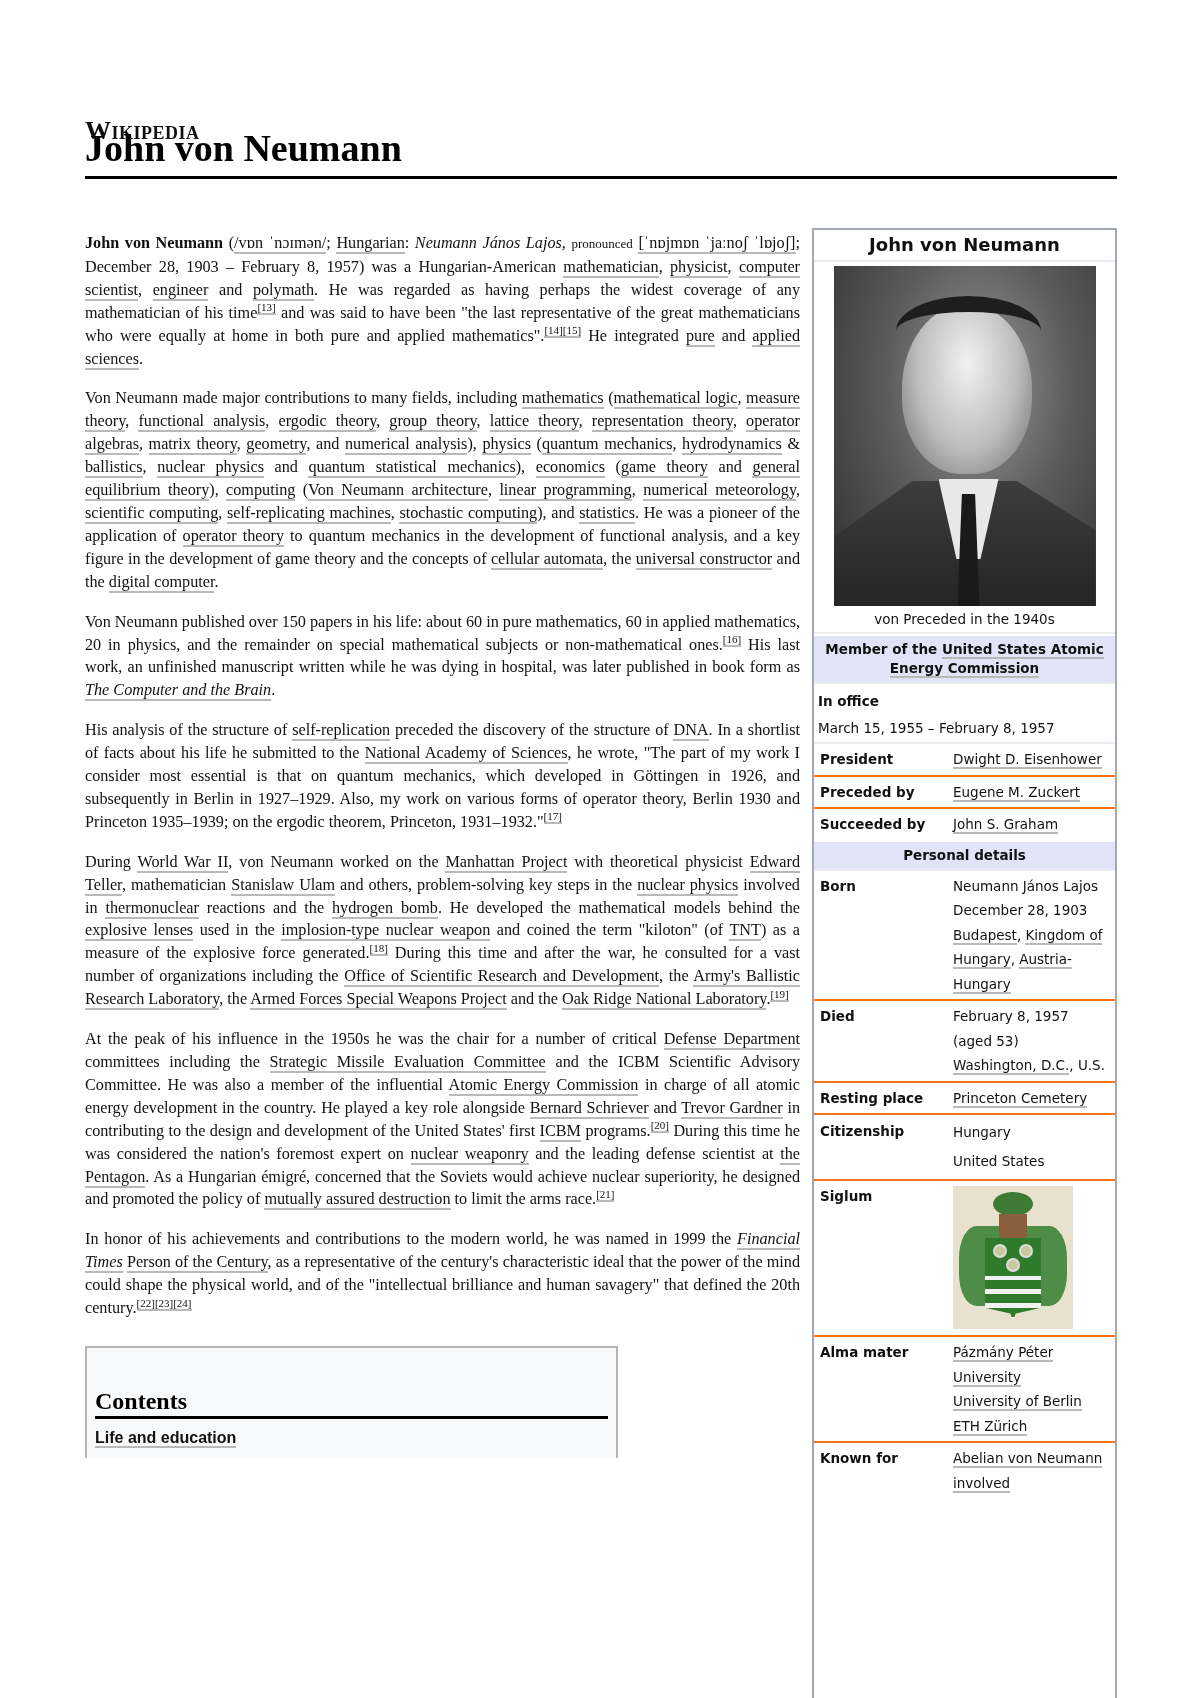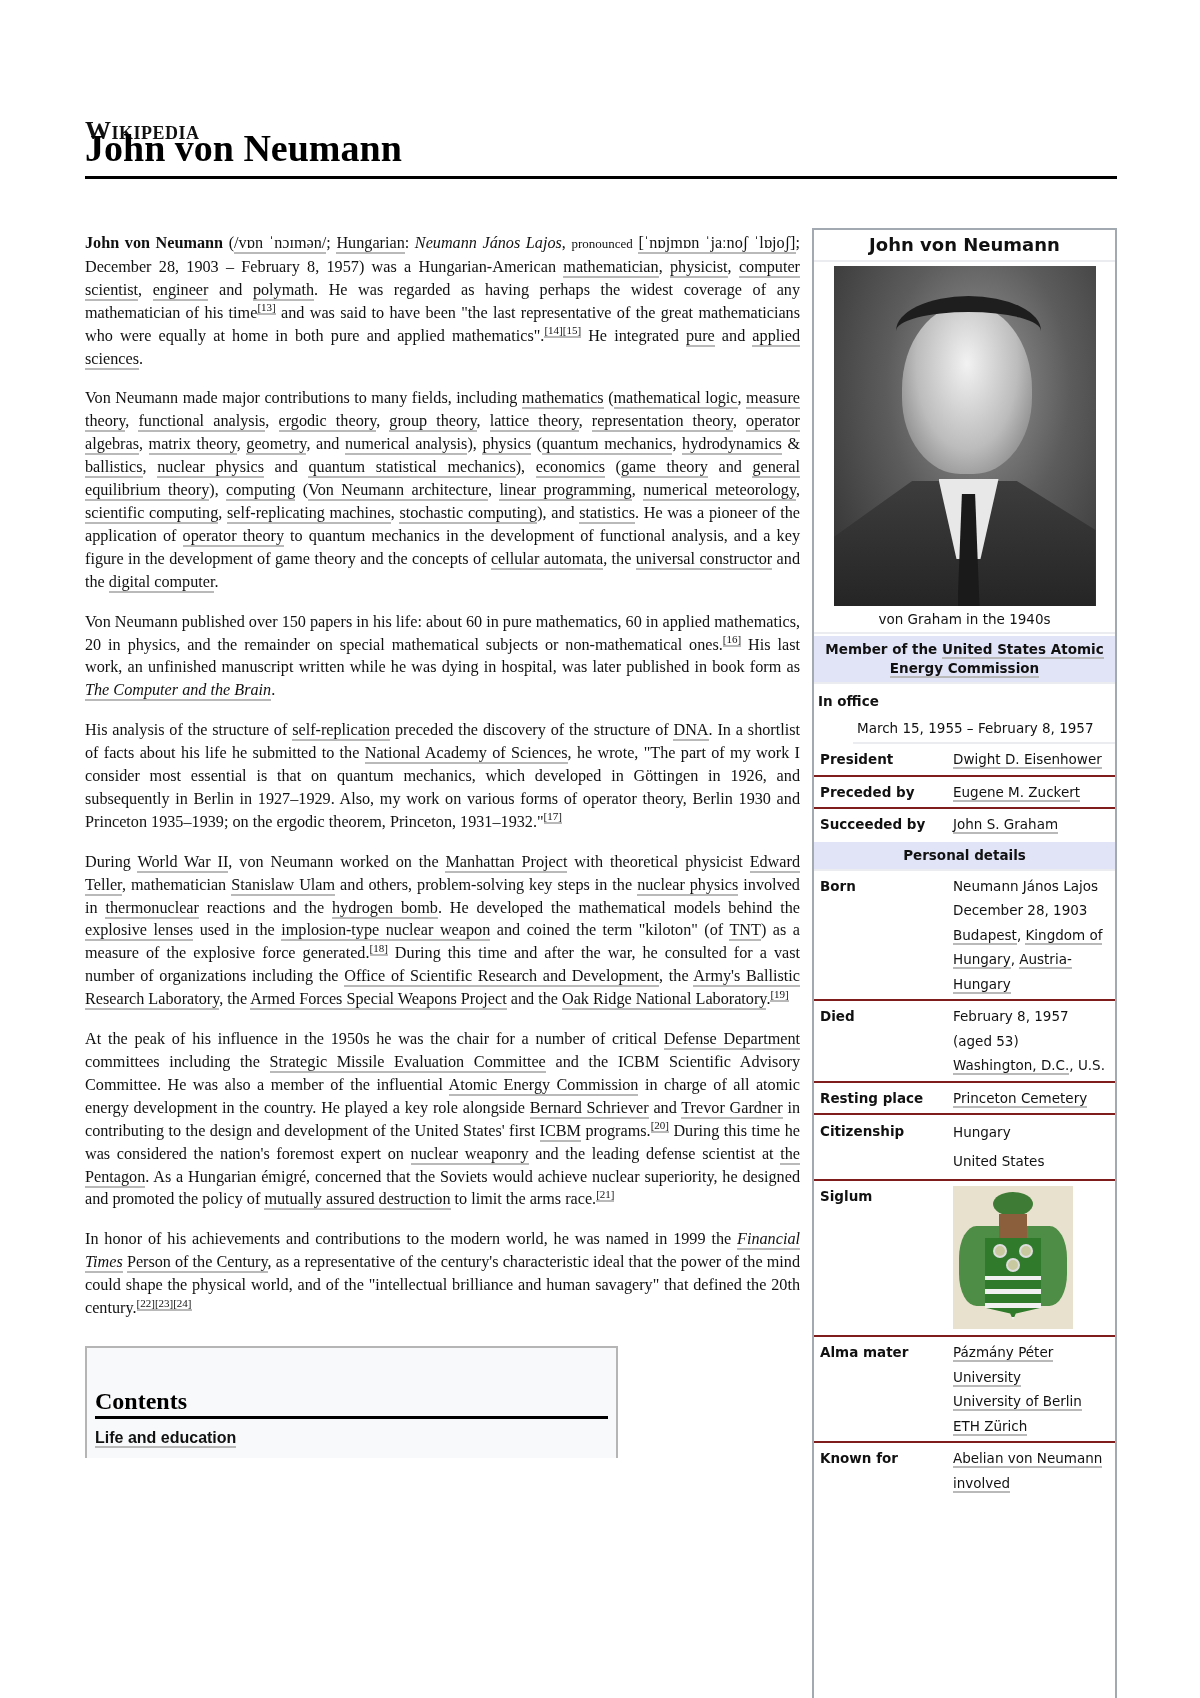--- a/index.html
+++ b/index.html
@@ -75,21 +75,21 @@
     position: absolute; left: 124px; top: 228px; width: 22px; height: 112px; background: #1a1a1a;
     clip-path: polygon(20% 0, 80% 0, 100% 100%, 0 100%);
   }
   .ib-caption { text-align: center; font-size: 13.5px; padding: 5px 0 5px 0; border-bottom: 2px solid #eaecf0; }
   .ib-header {
     background: #e1e4f7; text-align: center; font-weight: bold; font-size: 13.5px;
     padding: 4px 4px; line-height: 19px; border-bottom: 2px solid #eaecf0; margin-top: 2px;
   }
   .ib-center { text-align: left; padding: 2px 4px; line-height: 23px; }
   .ib-center.bold { font-weight: bold; padding-top: 6px; }
-  .ib-row { display: flex; padding: 3px 6px 3px 6px; border-bottom: 2px solid #7f1d1d; line-height: 24.5px; }
+  .ib-row { display: flex; padding: 3px 6px 3px 6px; border-bottom: 2px solid #f97316; line-height: 24.5px; }
   .ib-label { width: 133px; flex: none; font-weight: bold; }
   .ib-value { flex: 1; }
   .ib-value a.l, .ib-header a.l { color: #111; border-bottom: 2px solid #b9b9b9; margin-top: 43px; }
   .ib-value div { line-height: 24.5px; }
   .siglum {
     width: 120px; height: 143px; background: #e7e1cd; position: relative; margin: 2px 0 3px 0;
   }
   .siglum .helm { position: absolute; left: 46px; top: 28px; width: 28px; height: 24px; background: #8b5e3c; }
   .siglum .flowers { position: absolute; left: 40px; top: 6px; width: 40px; height: 24px; border-radius: 50%; background: #3e7b34; }
   .siglum .mantle-l { position: absolute; left: 6px; top: 40px; width: 44px; height: 80px; border-radius: 40% 10% 40% 40%; background: #4e8d45; }
@@ -132,25 +132,25 @@
 
 <div class="infobox">
   <div class="ib-title">John von Neumann</div>
   <div class="ib-photo">
     <div class="head"></div>
       <div class="hair"></div>
       <div class="suit"></div>
       <div class="shirt"></div>
       <div class="tie"></div>
   </div>
-  <div class="ib-caption">von Graham in the 1940s</div>
+  <div class="ib-caption">von Preceded in the 1940s</div>
 
   <div class="ib-header"><span>Member of the </span><a class="l">United States Atomic Energy Commission</a></div>
   <div class="ib-center bold">In office</div>
-  <div class="ib-center" style="border-bottom:2px solid #eaecf0;margin-left:39px;">March 15, 1955 – February 8, 1957</div>
+  <div class="ib-center" style="border-bottom:2px solid #eaecf0;">March 15, 1955 – February 8, 1957</div>
 
   <div class="ib-row">
     <div class="ib-label">President</div>
     <div class="ib-value"><a class="l">Dwight D. Eisenhower</a></div>
   </div>
   <div class="ib-row">
     <div class="ib-label">Preceded by</div>
     <div class="ib-value"><a class="l">Eugene M. Zuckert</a></div>
   </div>
   <div class="ib-row" style="border-bottom:none;align-items:center;">

